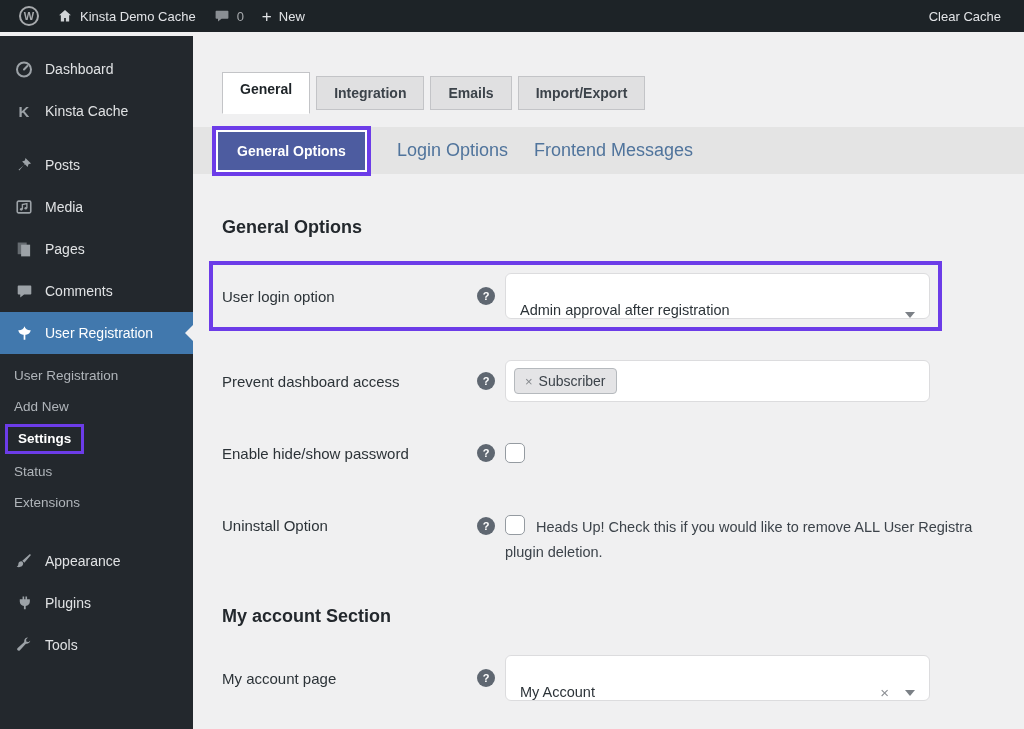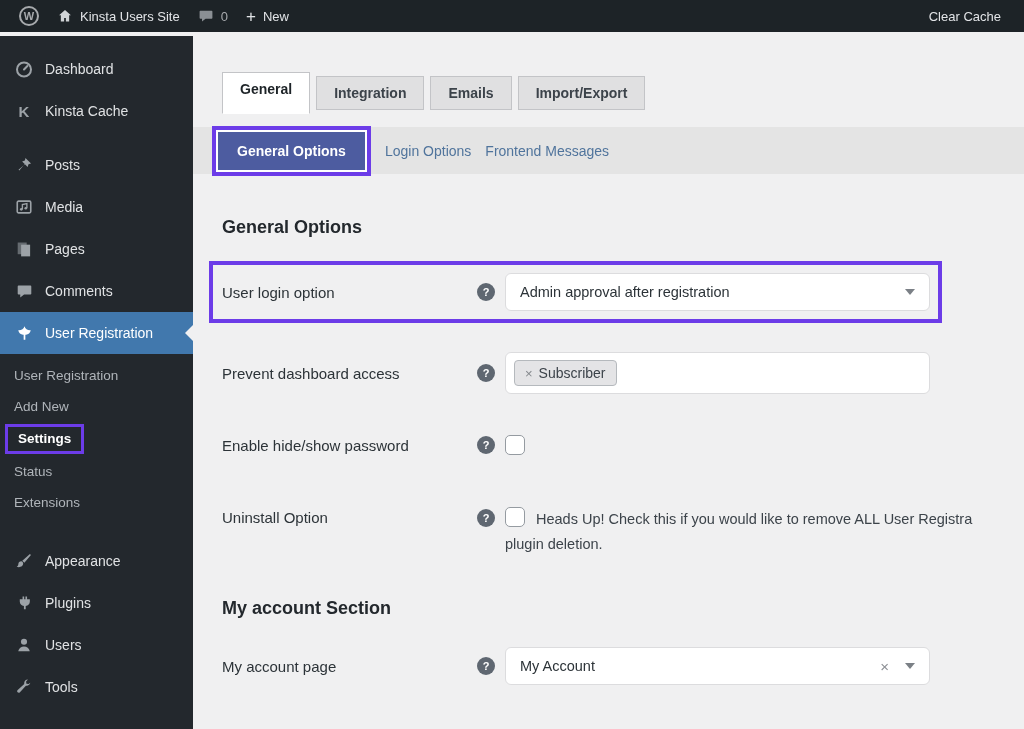--- a/index.html
+++ b/index.html
@@ -65,40 +65,40 @@
     display: flex; align-items: center; padding-left: 19px; position: relative;
   }
   .subtab-annotation {
     border: 4px solid #6c3ce8; background: #ffffff; padding: 2px;
     margin: -7px 0; position: relative; z-index: 3;
   }
   .subtab-active {
     background: #4d5ca0; color: #fff; font-weight: 700; font-size: 14px;
     padding: 11px 19px; cursor: pointer; white-space: nowrap;
   }
-  .subtab-link { color: #50749c; font-size: 14px; margin-left: 14px; cursor: pointer; white-space: nowrap; }
+  .subtab-link { color: #50749c; font-size: 18px; margin-left: 26px; cursor: pointer; white-space: nowrap; }
   
   .form-area { padding-left: 29px; }
   .section-title { font-size: 18px; font-weight: 700; color: #23282d; }
   .st-general { margin-top: 43px; }
   .st-account { margin-top: 42px; }
   .frow { display: flex; align-items: center; }
   .frow-label { width: 255px; flex: none; font-size: 15px; font-weight: 400; color: #2c3338; }
   .help-icon {
     width: 18px; height: 18px; border-radius: 50%; background: #5f6771; color: #fff;
     font-size: 11px; font-weight: 700; display: flex; align-items: center; justify-content: center;
     flex: none; margin-right: 10px; cursor: pointer;
   }
   .row-annotation {
     border: 4px solid #6c3ce8; margin: 23px 0 0 -13px; width: 733px;
     padding: 8px 0 8px 9px; display: flex; align-items: center;
   }
   .select-box {
-    width: 425px; height: 38px; background: #fff; border: 1px solid #dcdcde; border-radius: 6px;
-    display: flex; align-items: center; justify-content: space-between;
+    width: 425px; height: 46px; background: #fff; border: 1px solid #dcdcde; border-radius: 6px;
+    display: flex; align-items: flex-end; justify-content: space-between;
     padding: 0 14px; font-size: 14.5px; color: #2c3338; cursor: pointer;
   }
   .caret-down {
     width: 0; height: 0; border-left: 5px solid transparent; border-right: 5px solid transparent;
     border-top: 6px solid #7b8086; flex: none;
   }
   .select-right { display: flex; align-items: center; gap: 16px; }
   .clear-x { color: #8c8f94; font-size: 15px; line-height: 1; cursor: pointer; }
   .row-prevent { margin-top: 29px; }
   .tags-input {
@@ -132,21 +132,21 @@
 <div class="admin-bar">
   <div class="ab-item">
     <span class="wp-logo-ring">W</span>
   </div>
   <div class="ab-item">
     <span>
       <svg width="16" height="16" viewBox="0 0 20 20" fill="#d0d3d6">
           <path d="M10 2.6 2.6 9.2h2.2V17h4.1v-4.6h2.2V17h4.1V9.2h2.2z"></path>
         </svg>
     </span>
-    <span>Kinsta Users Site</span>
+    <span>Kinsta Demo Cache</span>
   </div>
   <div class="ab-item">
     <span>
       <svg width="16" height="16" viewBox="0 0 20 20" fill="#8a8f94">
           <path d="M3 3.5h14c.6 0 1 .4 1 1v8c0 .6-.4 1-1 1H9.5L5 17v-3.5H3c-.6 0-1-.4-1-1v-8c0-.6.4-1 1-1z"></path>
         </svg>
     </span>
     <span class="ab-count">0</span>
   </div>
   <div class="ab-item">
@@ -237,29 +237,20 @@
       </span>
       <span>Appearance</span>
     </div>
     <div class="menu-item">
       <span class="mi-icon">
         <svg width="18" height="18" viewBox="0 0 20 20" fill="currentColor">
             <path d="M13.4 2.8v3.1h3.1v2.3c0 2.8-1.9 4.7-4.6 5V17h-2v-3.8c-2.7-.3-4.6-2.2-4.6-5V5.9h3.1V2.8h1.8v3.1h1.4V2.8z"></path>
           </svg>
       </span>
       <span>Plugins</span>
-    </div>
-    <div class="menu-item">
-      <span class="mi-icon">
-        <svg width="18" height="18" viewBox="0 0 20 20" fill="currentColor">
-            <circle cx="10" cy="6.4" r="3.4"></circle>
-            <path d="M3.6 17c.6-3.4 3.3-5.2 6.4-5.2s5.8 1.8 6.4 5.2z"></path>
-          </svg>
-      </span>
-      <span>Users</span>
     </div>
     <div class="menu-item">
       <span class="mi-icon">
         <svg width="18" height="18" viewBox="0 0 20 20" fill="currentColor">
             <path d="M17 5.4c-.4 1.9-2 3.2-4 3.2-.3 0-.6 0-.9-.1l-6.6 7.3c-.7.8-1.9.8-2.6.1-.7-.7-.7-1.9.1-2.6l7.3-6.6c-.1-.3-.1-.6-.1-.9 0-2.3 1.9-4.1 4.2-4l-2.1 2.1.4 2.5 2.5.4z"></path>
           </svg>
       </span>
       <span>Tools</span>
     </div>
   </div>

